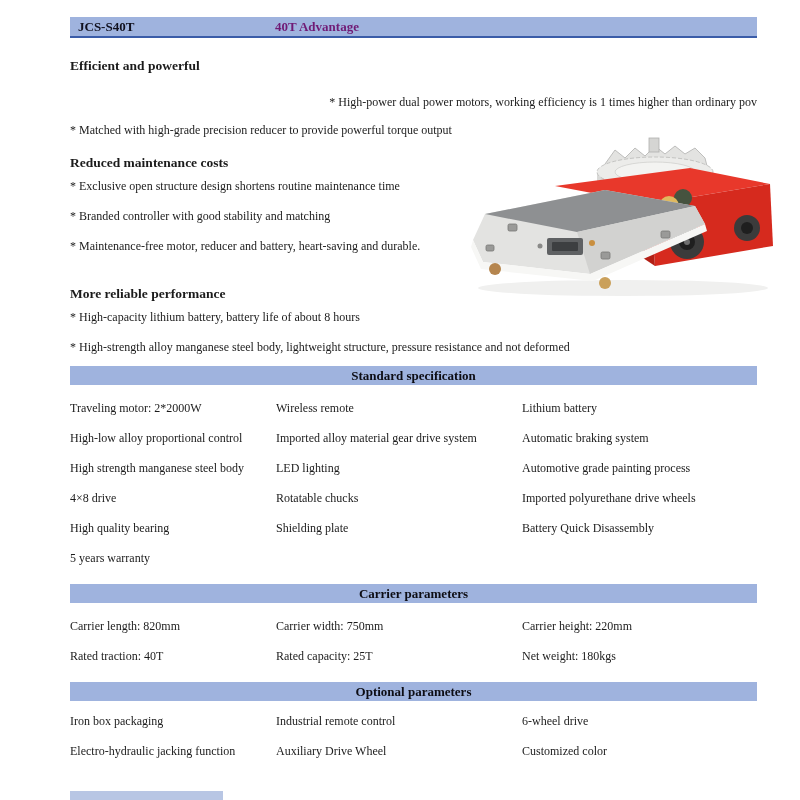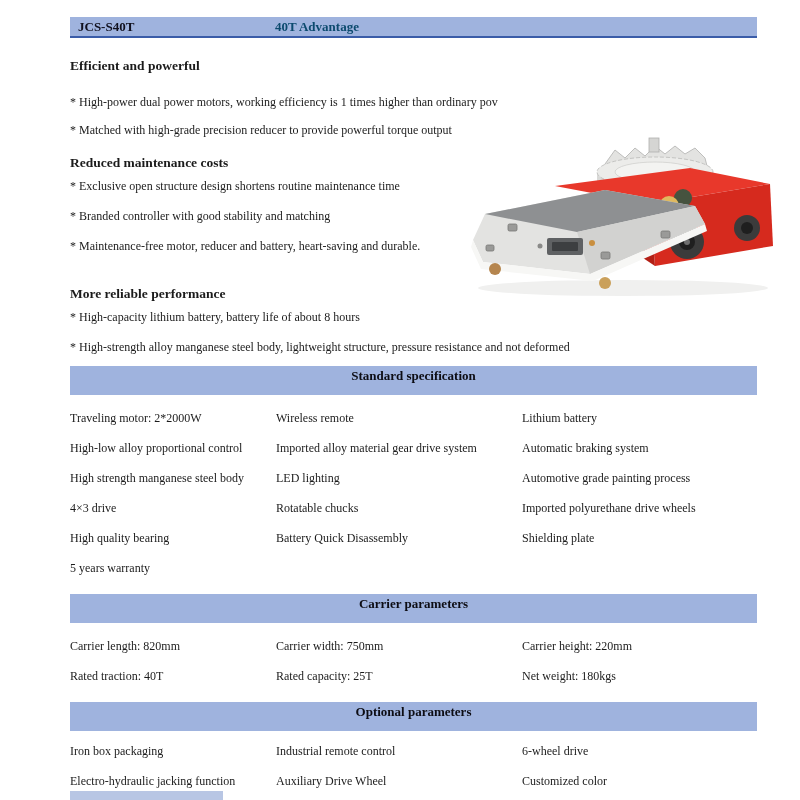--- a/index.html
+++ b/index.html
@@ -9,34 +9,34 @@
 
   
   .topbar {
     position:absolute; left:70px; top:17px; width:687px; height:21px;
     background:#9fb3de; border-bottom:2px solid #3a5ca8;
   }
   .topbar .model {
     position:absolute; left:8px; top:2px; font-weight:bold; font-size:13px; color:#10101e;
   }
   .topbar .advantage {
-    position:absolute; left:205px; top:2px; font-weight:bold; font-size:13px; color:#0c4a6e;
+    position:absolute; left:205px; top:2px; font-weight:bold; font-size:13px; color:#701a75;
   }
 
   
   .features { position:absolute; left:70px; top:58px; width:687px; }
   .sec-heading { font-weight:bold; font-size:13.5px; line-height:16px; }
   .bullet { font-size:12px; line-height:15px; }
-  .mt21 { margin-top:21px; } .mt13 { margin-top:13px; } .mt17 { margin-top:17px; }
+  .mt21 { margin-top:21px;text-align:right; } .mt13 { margin-top:13px; } .mt17 { margin-top:17px; }
   .mt14 { margin-top:8px; } .mt15 { margin-top:15px; } .mt32 { margin-top:32px; }
   .mt23 { margin-top:23px; } .mt13b { margin-top:13px; } .mt21b { margin-top:21px; }
 
   
   .spec-bar {
-    height:29px; background:#9fb3de; text-align:center;
+    height:19px; background:#9fb3de; text-align:center;
     font-weight:bold; font-size:13px; line-height:19px; color:#0d0d14;margin-top:11px;
   }
   .spec-rows { padding-top:8px; }
   .spec-rows.tight { padding-top:5px; }
   .spec-row { display:grid; grid-template-columns:190px 230px 1fr; height:30px;gap:16px; }
   .spec-cell { font-size:12px; line-height:30px; white-space:nowrap; overflow:hidden; }
 
   
   .partial-bar {
     position:absolute; left:70px; top:791px; width:153px; height:9px; background:#b8c6e4;
@@ -80,28 +80,28 @@
         <div class="spec-cell">High-low alloy proportional control</div>
         <div class="spec-cell">Imported alloy material gear drive system</div>
         <div class="spec-cell">Automatic braking system</div>
       </div>
       <div class="spec-row">
         <div class="spec-cell">High strength manganese steel body</div>
         <div class="spec-cell">LED lighting</div>
         <div class="spec-cell">Automotive grade painting process</div>
       </div>
       <div class="spec-row">
-        <div class="spec-cell">4×3 drive</div>
+        <div class="spec-cell">4×8 drive</div>
         <div class="spec-cell">Rotatable chucks</div>
         <div class="spec-cell">Imported polyurethane drive wheels</div>
       </div>
       <div class="spec-row">
         <div class="spec-cell">High quality bearing</div>
+        <div class="spec-cell">Shielding plate</div>
         <div class="spec-cell">Battery Quick Disassembly</div>
-        <div class="spec-cell">Shielding plate</div>
       </div>
       <div class="spec-row">
         <div class="spec-cell">5 years warranty</div>
         <div class="spec-cell"></div>
         <div class="spec-cell"></div>
       </div>
     </div>
 
     <div class="spec-bar mt13b">Carrier parameters</div>
     <div class="spec-rows">

